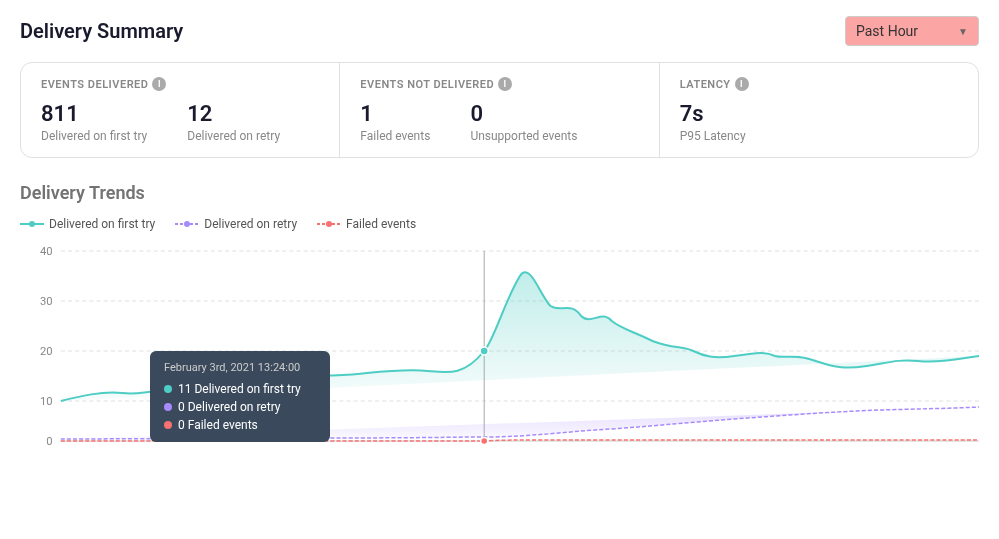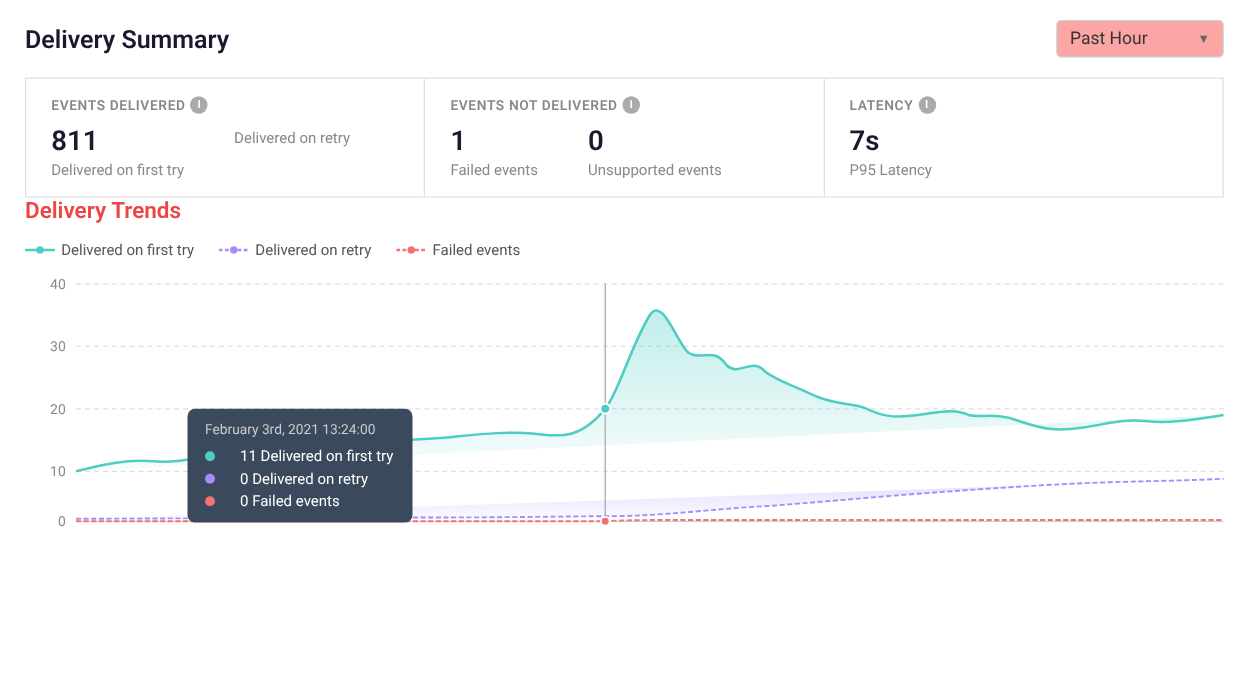--- a/index.html
+++ b/index.html
@@ -7,50 +7,50 @@
 
     .page { padding: 16px 20px; width: 999px; min-height: 539px; }
 
     
     .header { display: flex; justify-content: space-between; align-items: center; margin-bottom: 16px; }
     .page-title { font-size: 20px; font-weight: 600; color: #1a1a2e; }
     .time-selector { display: flex; align-items: center; border: 1px solid #ccc; border-radius: 4px; padding: 6px 10px; background: #fca5a5; cursor: pointer; font-size: 14px; color: #333; gap: 40px; }
     .time-selector .chevron { font-size: 10px; color: #666; }
 
     
-    .summary-section { border: 1px solid #e0e0e0; border-radius: 0; display: flex; }
+    .summary-section { border: 1px solid #e0e0e0; border-radius: 12px; display: flex; margin-bottom: 24px; }
     .summary-group { flex: 1; padding: 14px 20px; border-right: 1px solid #e0e0e0; }
     .summary-group:last-child { border-right: none; }
     .summary-group-label { font-size: 11px; font-weight: 600; color: #888; text-transform: uppercase; letter-spacing: 0.5px; margin-bottom: 10px; display: flex; align-items: center; gap: 4px; }
     .info-icon { display: inline-flex; width: 14px; height: 14px; background: #aaa; border-radius: 50%; color: #fff; font-size: 9px; align-items: center; justify-content: center; cursor: pointer; }
     .summary-items { display: flex; gap: 40px; }
     .summary-item .value { font-size: 22px; font-weight: 600; color: #1a1a2e; line-height: 1.2; }
     .summary-item .sub-label { font-size: 12px; color: #888; margin-top: 2px; }
 
     
     .trends-section { }
-    .trends-title { font-size: 18px; font-weight: 600; color: #ef4444; margin-bottom: 14px; }
+    .trends-title { font-size: 18px; font-weight: 600; color: #737373; margin-bottom: 14px; }
     .tabs { display: flex; gap: 0; margin-bottom: 16px; border-bottom: 1px solid #ddd; }
     .tab { padding: 8px 18px; font-size: 13px; cursor: pointer; color: #555; border: 1px solid transparent; border-bottom: none; border-radius: 4px 4px 0 0; position: relative; bottom: -1px; }
     .tab.active { background: #e8f4ff; color: #1a6cc4; border-color: #c0d8f0; border-bottom: 1px solid #fff; }
 
     
     .legend { display: flex; gap: 20px; margin-bottom: 10px; align-items: center; }
     .legend-item { display: flex; align-items: center; gap: 5px; font-size: 12px; color: #555; }
     .legend-line-svg { width: 24px; height: 14px; }
 
     
     .chart-area { position: relative; width: 100%; height: 240px; }
     .chart-svg { width: 100%; height: 210px; }
     .chart-x-labels { display: flex; justify-content: space-between; padding: 4px 0 0 40px; font-size: 11px; color: #888; }
 
     
     .tooltip { position: absolute; background: #3a4a5c; color: #fff; border-radius: 6px; padding: 10px 14px; font-size: 12px; top: 110px; left: 130px; pointer-events: none; min-width: 180px; }
     .tooltip-date { font-size: 11px; color: #ccc; margin-bottom: 8px; font-weight: 400; }
-    .tooltip-row { display: flex; align-items: center; gap: 20px; margin-bottom: 4px; }
+    .tooltip-row { display: flex; align-items: center; gap: 6px; margin-bottom: 4px; }
     .tooltip-dot { width: 8px; height: 8px; border-radius: 50%; flex-shrink: 0; }
     .tooltip-row:last-child { margin-bottom: 0; }
   </style>
 </head>
 <body>
 
 <div class="page">
 
   <div class="header">
     <h1 class="page-title">Delivery Summary</h1>
@@ -66,20 +66,21 @@
       <div class="summary-group-label">
         <span>EVENTS DELIVERED</span>
         <span class="info-icon">i</span>
       </div>
       <div class="summary-items">
         <div class="summary-item">
           <div class="value">811</div>
           <div class="sub-label">Delivered on first try</div>
         </div>
         <div class="summary-item">
+          <div class="value">12</div>
           <div class="sub-label">Delivered on retry</div>
         </div>
       </div>
     </div>
 
     <div class="summary-group">
       <div class="summary-group-label">
         <span>EVENTS NOT DELIVERED</span>
         <span class="info-icon">i</span>
       </div>

